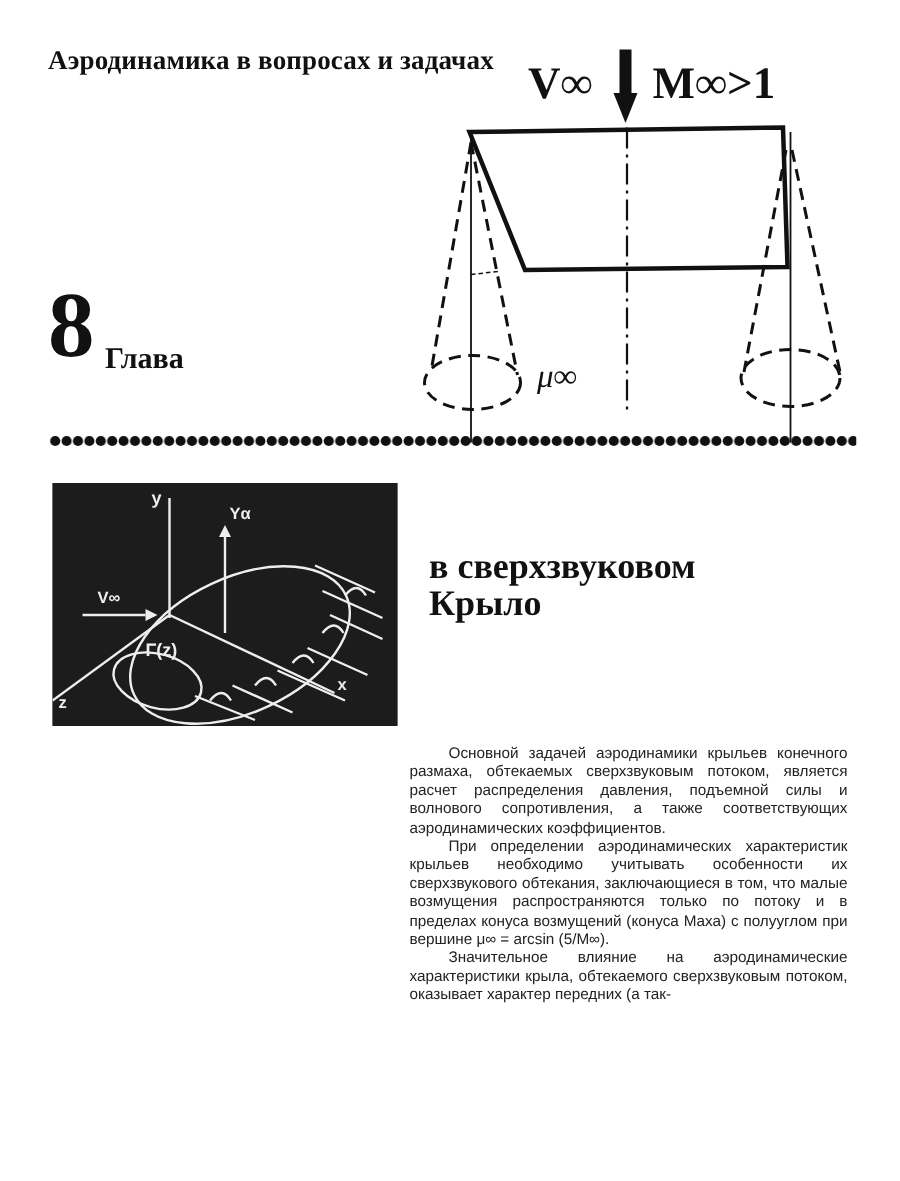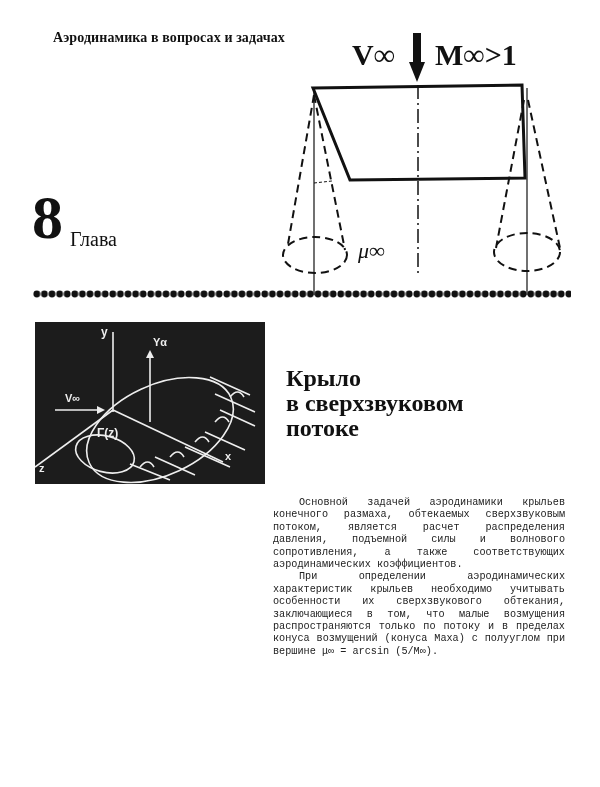--- a/index.html
+++ b/index.html
@@ -1,24 +1,24 @@
 <!DOCTYPE html>
 <html><head>
 <meta charset="utf-8">
 <style>
   html, body { margin:0; padding:0; background:#fff; }
   body { width:600px; height:787px; position:relative; overflow:hidden; font-family:"Liberation Serif", serif; color:#111; }
-  .running-head { position:absolute; left:53px; top:30px; font-size:14px; font-weight:bold; letter-spacing:0.1px; }
+  .running-head { position:absolute; left:32px; top:30px; font-size:18px; font-weight:bold; letter-spacing:0.1px; }
   .figure-top { position:absolute; left:240px; top:20px; width:360px; height:280px; }
   .chapter-num { position:absolute; left:32px; top:186px; font-size:62px; font-weight:bold; line-height:1; }
-  .chapter-label { position:absolute; left:70px; top:228px; font-size:20px; font-weight:normal; }
+  .chapter-label { position:absolute; left:70px; top:228px; font-size:20px; font-weight:bold; }
   .dot-rule { position:absolute; left:33px; top:288px; width:538px; height:12px; }
   .photo { position:absolute; left:35px; top:322px; width:230px; height:162px; background:#1a1a1a; }
   .title { position:absolute; left:286px; top:366px; font-size:24px; font-weight:bold; line-height:25px; font-family:"Liberation Serif", serif; }
-  .body-text { position:absolute; left:273px; top:497px; width:292px; font-family:Liberation Mono, monospace; font-size:10.2px; line-height:12.4px; text-align:justify; color:#222; }
+  .body-text { position:absolute; left:273px; top:497px; width:292px; font-family:Liberation Sans, sans-serif; font-size:10.2px; line-height:12.4px; text-align:justify; color:#222; }
   .body-text p { margin:0; text-indent:26px; }
 </style>
 </head>
 <body>
 
 <div class="running-head">Аэродинамика в вопросах и задачах</div>
 
 <svg class="figure-top" viewBox="240 20 360 280">
 
   <path d="M313,88 L522,85 L525,178 L350,180 Z" fill="none" stroke="#111" stroke-width="3"></path>
@@ -75,21 +75,21 @@
     <text x="66" y="14" font-size="12">y</text>
     <text x="118" y="24" font-size="11">Yα</text>
     <text x="30" y="80" font-size="11">V∞</text>
     <text x="62" y="115" font-size="12">Γ(z)</text>
     <text x="4" y="150" font-size="11">z</text>
     <text x="190" y="138" font-size="11">x</text>
   </g>
 </svg>
 
 <div class="title">
+  <div>в сверхзвуковом</div>
   <div>Крыло</div>
-  <div>в сверхзвуковом</div>
-  <div>потоке</div>
 </div>
 
 <div class="body-text">
   <p>Основной задачей аэродинамики крыльев конечного размаха, обтекаемых сверхзвуковым потоком, является расчет распределения давления, подъемной силы и волнового сопротивления, а также соответствующих аэродинамических коэффициентов.</p>
   <p>При определении аэродинамических характеристик крыльев необходимо учитывать особенности их сверхзвукового обтекания, заключающиеся в том, что малые возмущения распространяются только по потоку и в пределах конуса возмущений (конуса Маха) с полууглом при вершине μ∞ = arcsin (5/M∞).</p>
+  <p>Значительное влияние на аэродинамические характеристики крыла, обтекаемого сверхзвуковым потоком, оказывает характер передних (а так-</p>
 </div>
 
 </body></html>

